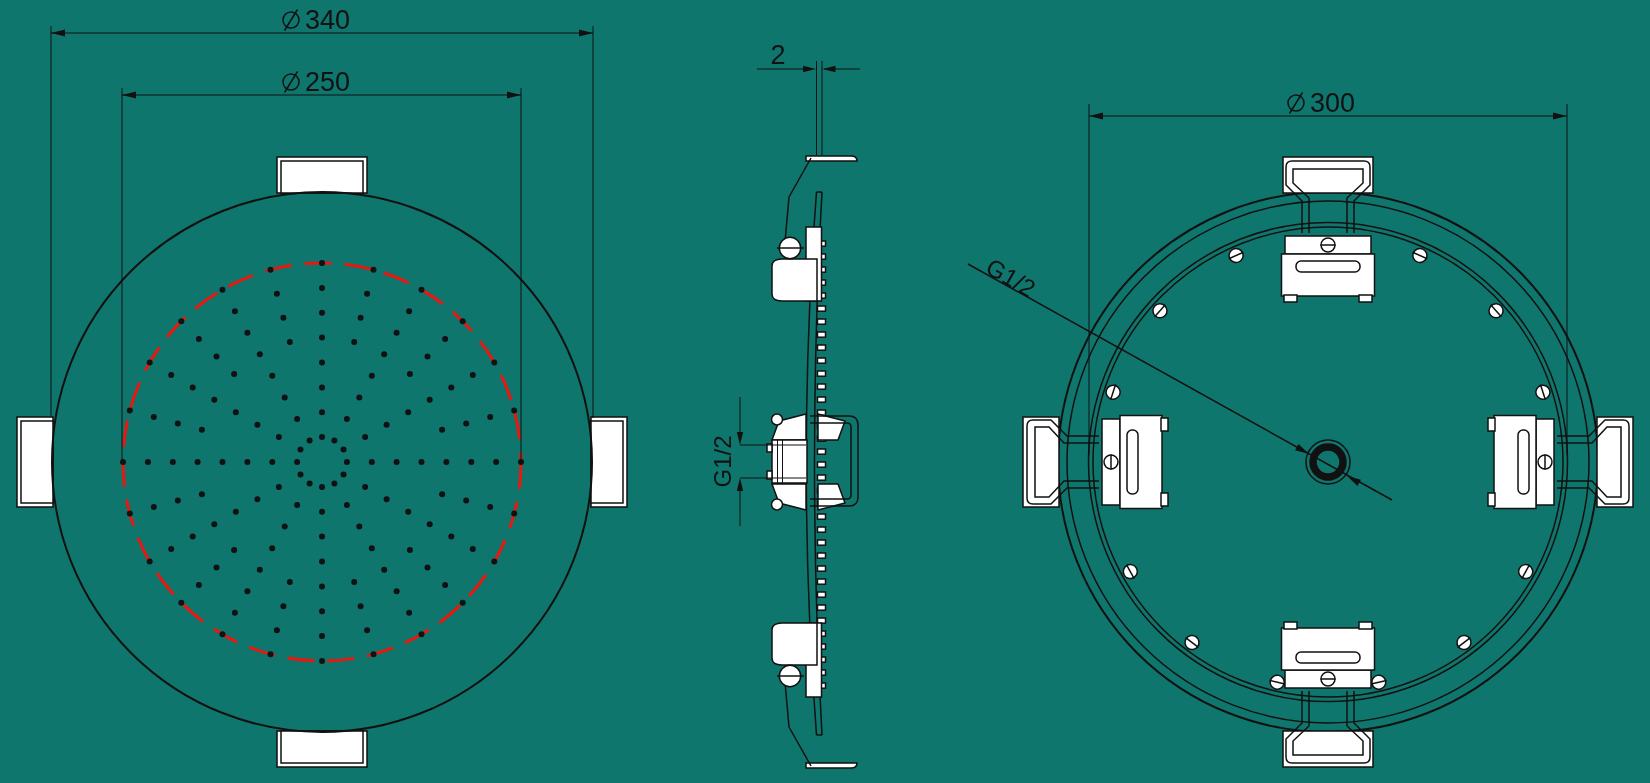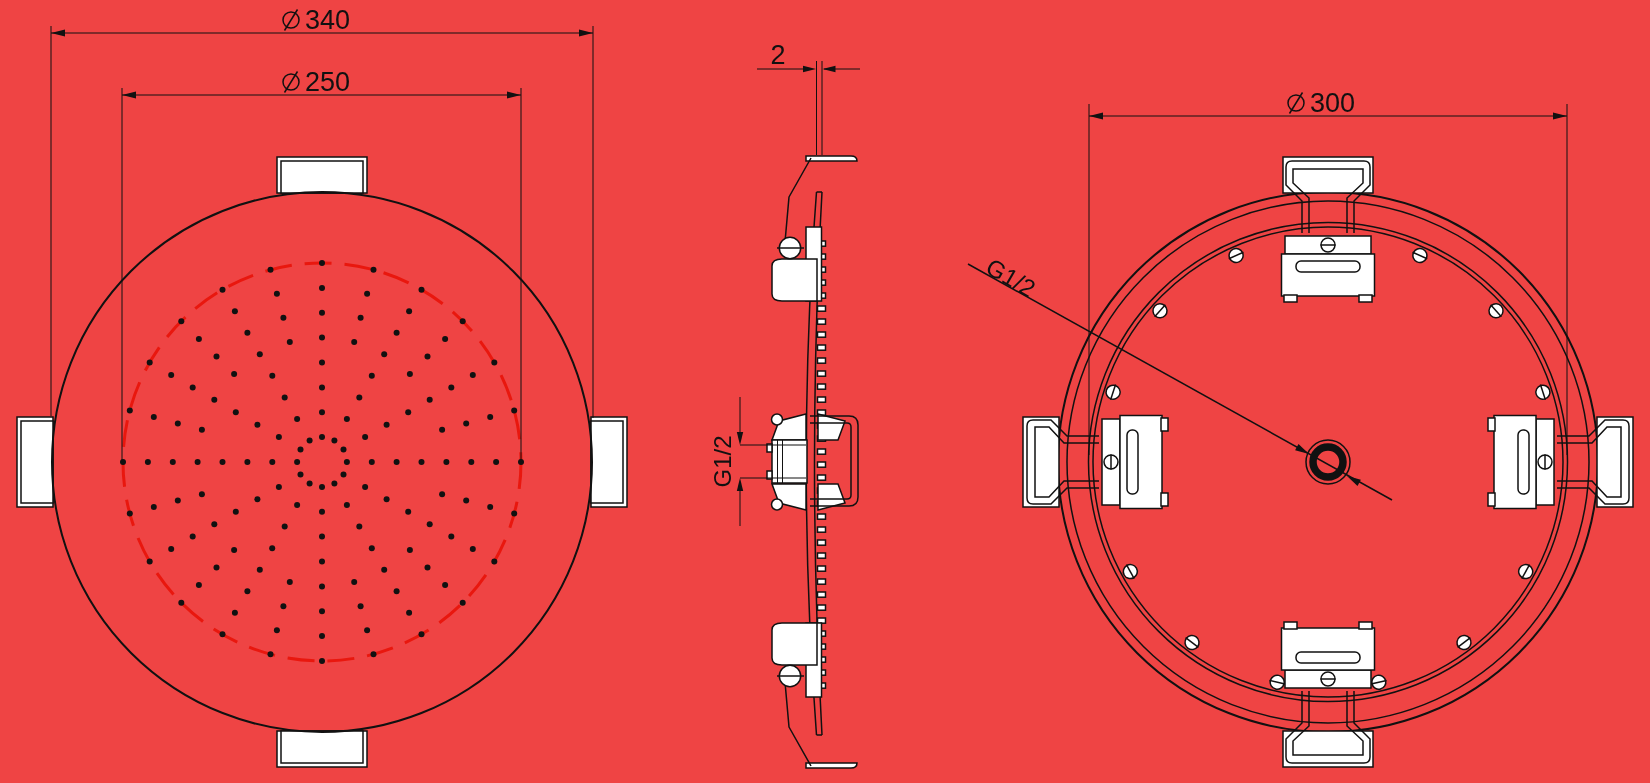--- a/index.html
+++ b/index.html
@@ -1,16 +1,16 @@
 <!DOCTYPE html>
 <html><head>
 <meta charset="utf-8">
 <style>
   html,body{margin:0;padding:0;background:#fff;}
-  .stage{width:1650px;height:783px;position:relative;background:#ef4444;overflow:hidden;}
+  .stage{width:1650px;height:783px;position:relative;background:#0f766e;overflow:hidden;}
   svg{display:block;}
   .ln{stroke:#111;fill:none;stroke-width:1.5;}
   .ln2{stroke:#111;fill:none;stroke-width:2;}
   .thin{stroke:#111;fill:none;stroke-width:1;}
   .wf{fill:#fff;stroke:#111;stroke-width:1.5;}
   .arr{fill:#111;stroke:none;}
   .dim-text{font-family:"Liberation Sans","DejaVu Sans",sans-serif;font-size:27px;fill:#111;}
   .dim-text-small{font-family:"Liberation Sans","DejaVu Sans",sans-serif;font-size:24px;fill:#111;}
   .dot{fill:#111;stroke:none;}
 </style>

